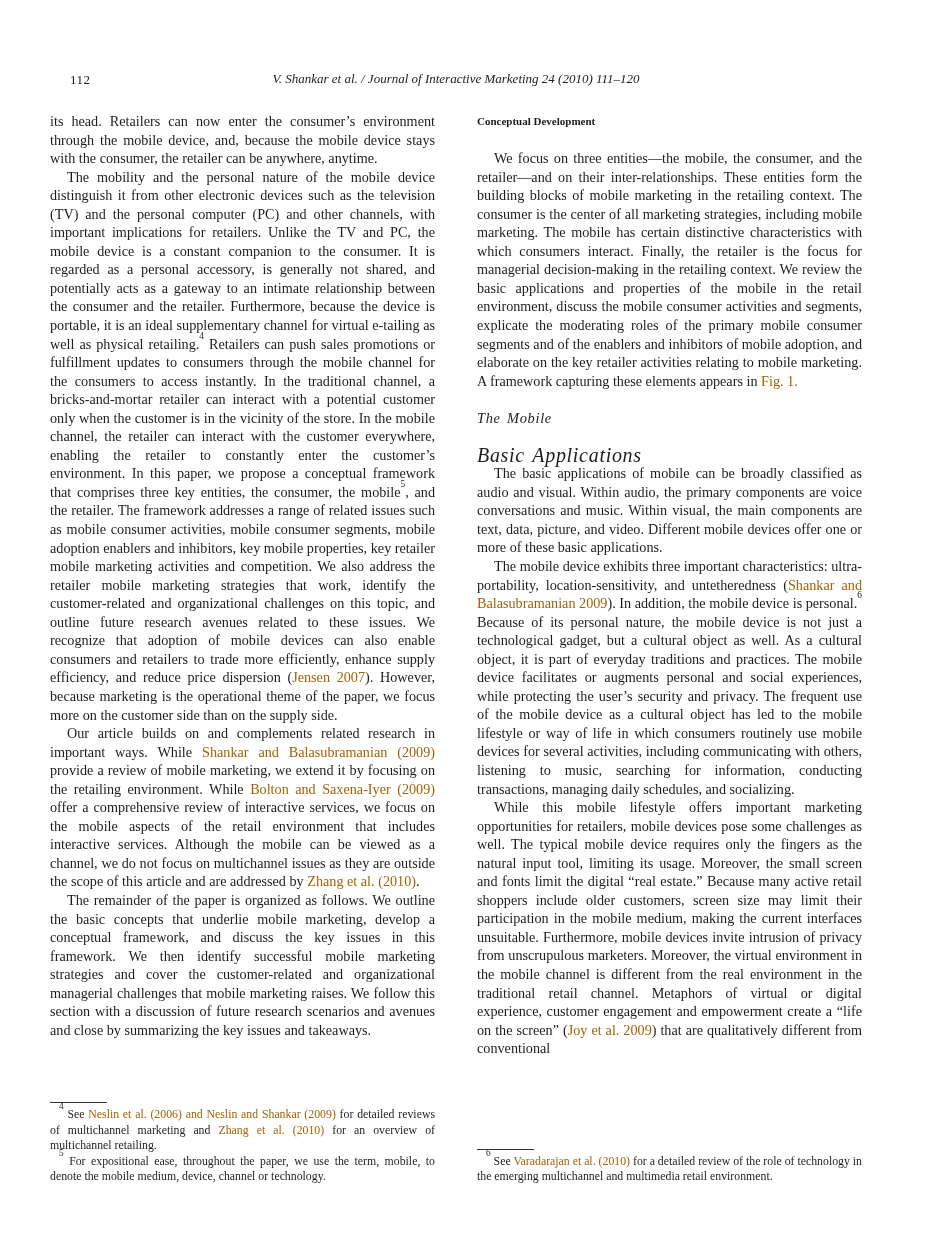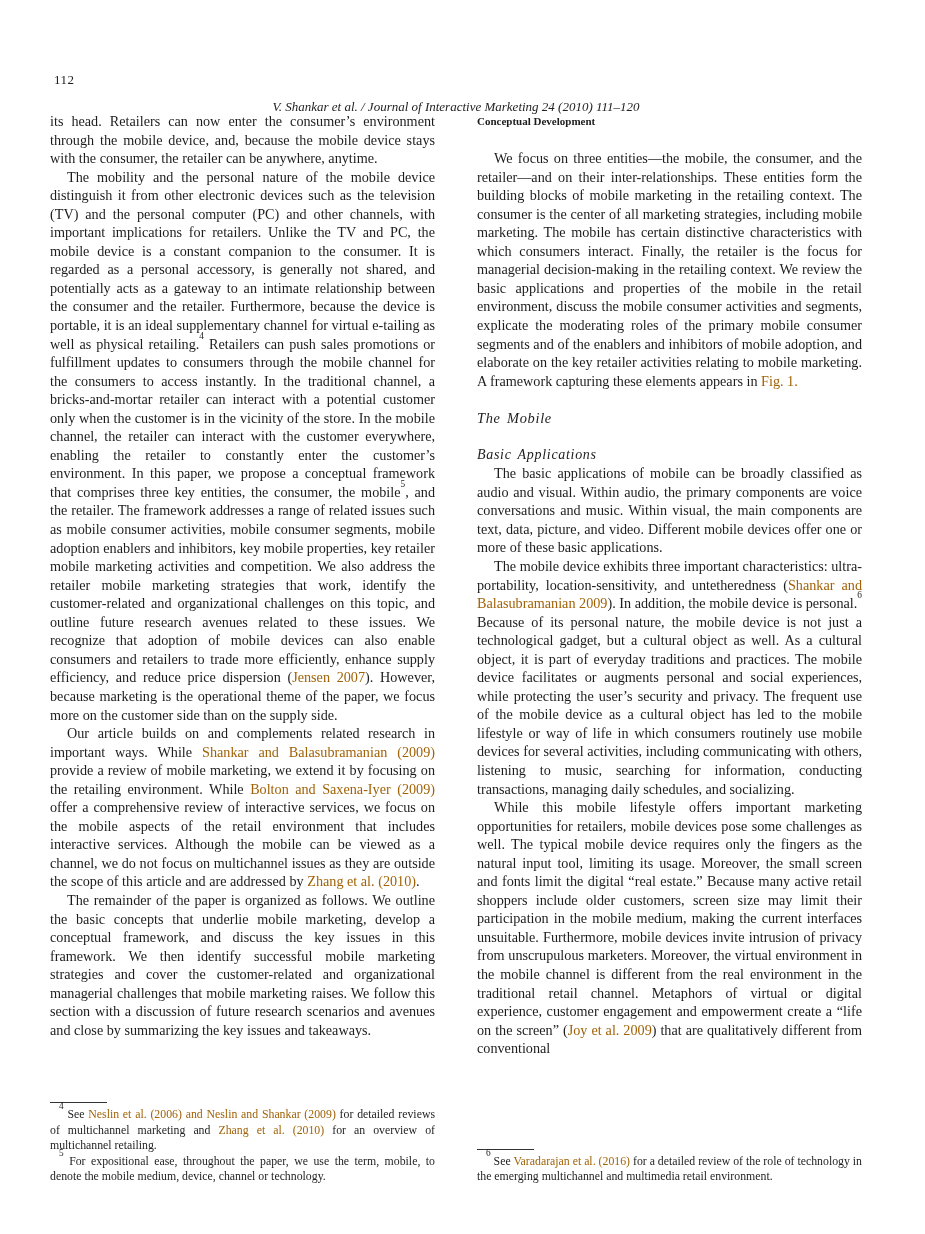--- a/index.html
+++ b/index.html
@@ -5,32 +5,32 @@
   html,body{margin:0;padding:0;background:#ffffff;}
   .page{
     position:relative;
     width:925px;height:1234px;
     background:#ffffff;
     color:#1c1c1c;
     font-family:"Liberation Serif", serif;
     overflow:hidden;
   }
   .header{position:absolute;top:71px;left:50px;width:812px;height:18px;}
-  .page-num{position:absolute;left:4px;top:1px;font-size:13px;letter-spacing:0.5px;}
-  .running-head{text-align:center;font-style:italic;font-size:13px;color:#222;margin-top:28px;}
+  .page-num{position:absolute;left:20px;top:1px;font-size:13px;letter-spacing:0.5px;}
+  .running-head{text-align:center;font-style:italic;font-size:13px;color:#222;}
   .columns{
     position:absolute;top:112px;left:50px;width:812px;height:1073px;
     display:flex;gap:42px;
   }
   .col{width:393px;display:flex;flex-direction:column;overflow:hidden;}
   .body-p{margin:0;font-size:14.2px;line-height:18.55px;text-align:justify;}
   .body-p.indent{text-indent:17px;}
   .h-section{font-size:11px;font-weight:bold;margin:0 0 18.5px 0;line-height:18.55px;}
   .h-mid{font-size:14.4px;font-weight:normal;font-style:italic;margin:18.5px 0;line-height:18.55px;letter-spacing:0.7px;word-spacing:2px;}
-  .h-sub{font-size:14px;font-weight:normal;font-style:italic;margin:18.5px 0 0 0;line-height:18.55px;letter-spacing:0.7px;word-spacing:2px;}
+  .h-sub{font-size:20px;font-weight:normal;font-style:italic;margin:18.5px 0 0 0;line-height:18.55px;letter-spacing:0.7px;word-spacing:2px;}
   .footnotes{margin-top:auto;font-size:11.8px;line-height:15.6px;color:#1e1e1e;}
   .fn-rule{width:57px;border-top:1.2px solid #333;margin:0 0 4px 0;}
   .fn{margin:0;text-align:justify;text-indent:9px;}
   a.cite{color:#a16207;text-decoration:none;cursor:pointer;}
   sup.fnm{font-size:9.3px;line-height:0;position:relative;top:-4px;}
 </style>
 </head>
 <body>
 
 <div class="page">
@@ -58,17 +58,17 @@
           <h2 class="h-section"><span>Conceptual Development</span></h2>
           <p class="body-p indent"><span>We focus on three entities—the mobile, the consumer, and the retailer—and on their inter-relationships. These entities form the building blocks of mobile marketing in the retailing context. The consumer is the center of all marketing strategies, including mobile marketing. The mobile has certain distinctive characteristics with which consumers interact. Finally, the retailer is the focus for managerial decision-making in the retailing context. We review the basic applications and properties of the mobile in the retail environment, discuss the mobile consumer activities and segments, explicate the moderating roles of the primary mobile consumer segments and of the enablers and inhibitors of mobile adoption, and elaborate on the key retailer activities relating to mobile marketing. A framework capturing these elements appears in </span><a class="cite">Fig. 1.</a></p>
           <h3 class="h-mid"><span>The Mobile</span></h3>
           <h4 class="h-sub"><span>Basic Applications</span></h4>
           <p class="body-p indent"><span>The basic applications of mobile can be broadly classified as audio and visual. Within audio, the primary components are voice conversations and music. Within visual, the main components are text, data, picture, and video. Different mobile devices offer one or more of these basic applications.</span></p>
           <p class="body-p indent"><span>The mobile device exhibits three important characteristics: ultra-portability, location-sensitivity, and untetheredness (</span><a class="cite">Shankar and Balasubramanian 2009</a><span>). In addition, the mobile device is personal.</span><sup class="fnm">6</sup><span> Because of its personal nature, the mobile device is not just a technological gadget, but a cultural object as well. As a cultural object, it is part of everyday traditions and practices. The mobile device facilitates or augments personal and social experiences, while protecting the user’s security and privacy. The frequent use of the mobile device as a cultural object has led to the mobile lifestyle or way of life in which consumers routinely use mobile devices for several activities, including communicating with others, listening to music, searching for information, conducting transactions, managing daily schedules, and socializing.</span></p>
           <p class="body-p indent"><span>While this mobile lifestyle offers important marketing opportunities for retailers, mobile devices pose some challenges as well. The typical mobile device requires only the fingers as the natural input tool, limiting its usage. Moreover, the small screen and fonts limit the digital “real estate.” Because many active retail shoppers include older customers, screen size may limit their participation in the mobile medium, making the current interfaces unsuitable. Furthermore, mobile devices invite intrusion of privacy from unscrupulous marketers. Moreover, the virtual environment in the mobile channel is different from the real environment in the traditional retail channel. Metaphors of virtual or digital experience, customer engagement and empowerment create a “life on the screen” (</span><a class="cite">Joy et al. 2009</a><span>) that are qualitatively different from conventional</span></p>
         </div>
       <div class="footnotes">
           <div class="fn-rule"></div>
-          <p class="fn"><sup class="fnm">6</sup><span> See </span><a class="cite">Varadarajan et al. (2016)</a><span> for a detailed review of the role of technology in the emerging multichannel and multimedia retail environment.</span></p>
+          <p class="fn"><sup class="fnm">6</sup><span> See </span><a class="cite">Varadarajan et al. (2010)</a><span> for a detailed review of the role of technology in the emerging multichannel and multimedia retail environment.</span></p>
         </div>
     </div>
   </div>
 </div>
 
 </body></html>

